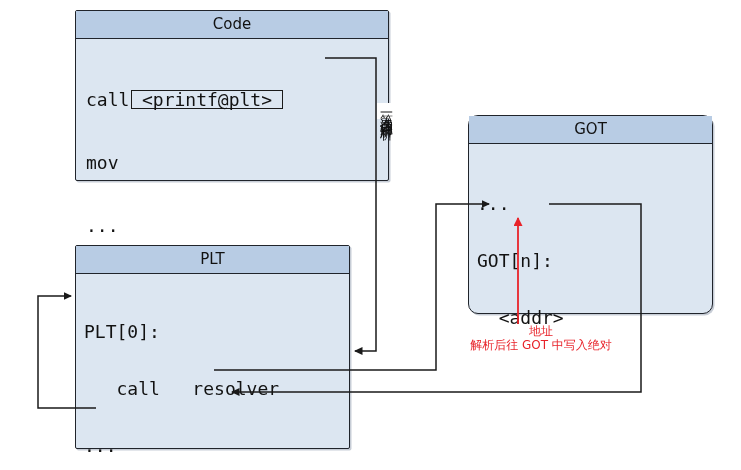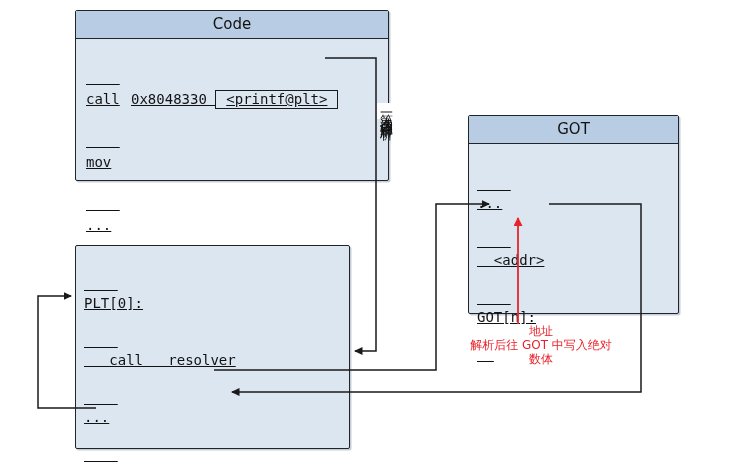--- a/index.html
+++ b/index.html
@@ -14,21 +14,21 @@
     position: absolute; border: 1.5px solid #20242b; background: #dce6f1;
     border-radius: 2px; box-shadow: 1.5px 1.5px 0 rgba(130,145,165,.45);
     z-index: 0;
   }
   .box-header {
     height: 28px; line-height: 26px; text-align: center;
     background: #b8cce4; border-bottom: 1.5px solid #20242b;
     font-family: "DejaVu Sans", "Liberation Sans", sans-serif;
     font-size: 15px; color: #111;
   }
-  .box-body { padding: 8px 10px; font-size: 14px; line-height: 21px; white-space: pre; text-decoration: underline; }
+  .box-body { padding: 8px 10px; font-size: 18px; line-height: 21px; white-space: pre; }
   .plt-body { padding: 10px 8px; line-height: 19px; }
   .got-body { padding: 12px 8px 8px 8px; line-height: 19px; }
   .code-line { display: flex; align-items: center; white-space: pre; height: 21px; }
   .op { display: inline-block; width: 45px; }
   .boxed { display: inline-block; border: 1.5px solid #1a1a1a; padding: 0 10px; line-height: 17px; }
   #arrows { position: absolute; left: 0; top: 0; z-index: 1; pointer-events: none; }
   .v-note {
     position: absolute; left: 377px; top: 103px; z-index: 2;
     writing-mode: vertical-rl; text-orientation: upright;
     font-family: "DejaVu Sans", "Liberation Sans", sans-serif;
@@ -56,46 +56,46 @@
   <polyline points="325,58 376,58 376,351 355,351" fill="none" stroke="#1a1a1a" stroke-width="1.5" marker-end="url(#ah-black)"></polyline>
   <polyline points="214,370 436,370 436,204 489,204" fill="none" stroke="#1a1a1a" stroke-width="1.5" marker-end="url(#ah-black)"></polyline>
   <polyline points="549,204 641,204 641,392 232,392" fill="none" stroke="#1a1a1a" stroke-width="1.5" marker-end="url(#ah-black)"></polyline>
   <polyline points="96,408 38,408 38,296 71,296" fill="none" stroke="#1a1a1a" stroke-width="1.5" marker-end="url(#ah-black)"></polyline>
   <line x1="518" y1="324" x2="518" y2="218" stroke="#e8232a" stroke-width="1.8" marker-end="url(#ah-red)"></line>
 </svg>
 
 <div class="box" style="left:75px; top:10px; width:314px; height:171px;">
   <div class="box-header">Code</div>
   <div class="box-body">
-    <div class="code-line"><span class="op">call</span><span>0x8048330 </span><span class="boxed">&lt;printf@plt&gt;</span></div>
+    <div class="code-line"><span class="op">call</span><span class="boxed">&lt;printf@plt&gt;</span></div>
     <div class="code-line"><span class="op">mov</span></div>
     <div class="code-line">...</div>
   </div>
 </div>
 
 <div class="box" style="left:75px; top:245px; width:275px; height:204px;">
+  <div class="box-header">PLT</div>
   <div class="box-body plt-body">
     <div>PLT[0]:</div>
     <div>   call   resolver</div>
     <div>...</div>
     
     
     
     
   </div>
 </div>
 
-<div class="box" style="left:468px; top:115px; width:211px; height:199px;">
+<div class="box" style="left:468px; top:115px; width:245px; height:199px;border-radius:10px;">
   <div class="box-header">GOT</div>
   <div class="box-body got-body">
     <div>...</div>
+    <div>GOT[n]:</div>
     <div>  &lt;addr&gt;</div>
-    <div>GOT[n]:</div>
   </div>
 </div>
 
 <div class="v-note">第一次会调用解析</div>
 
 <div class="red-note">
   <div>地址</div>
   <div>解析后往 GOT 中写入绝对</div>
-  <div>数体</div>
 </div>
 
 </body></html>

